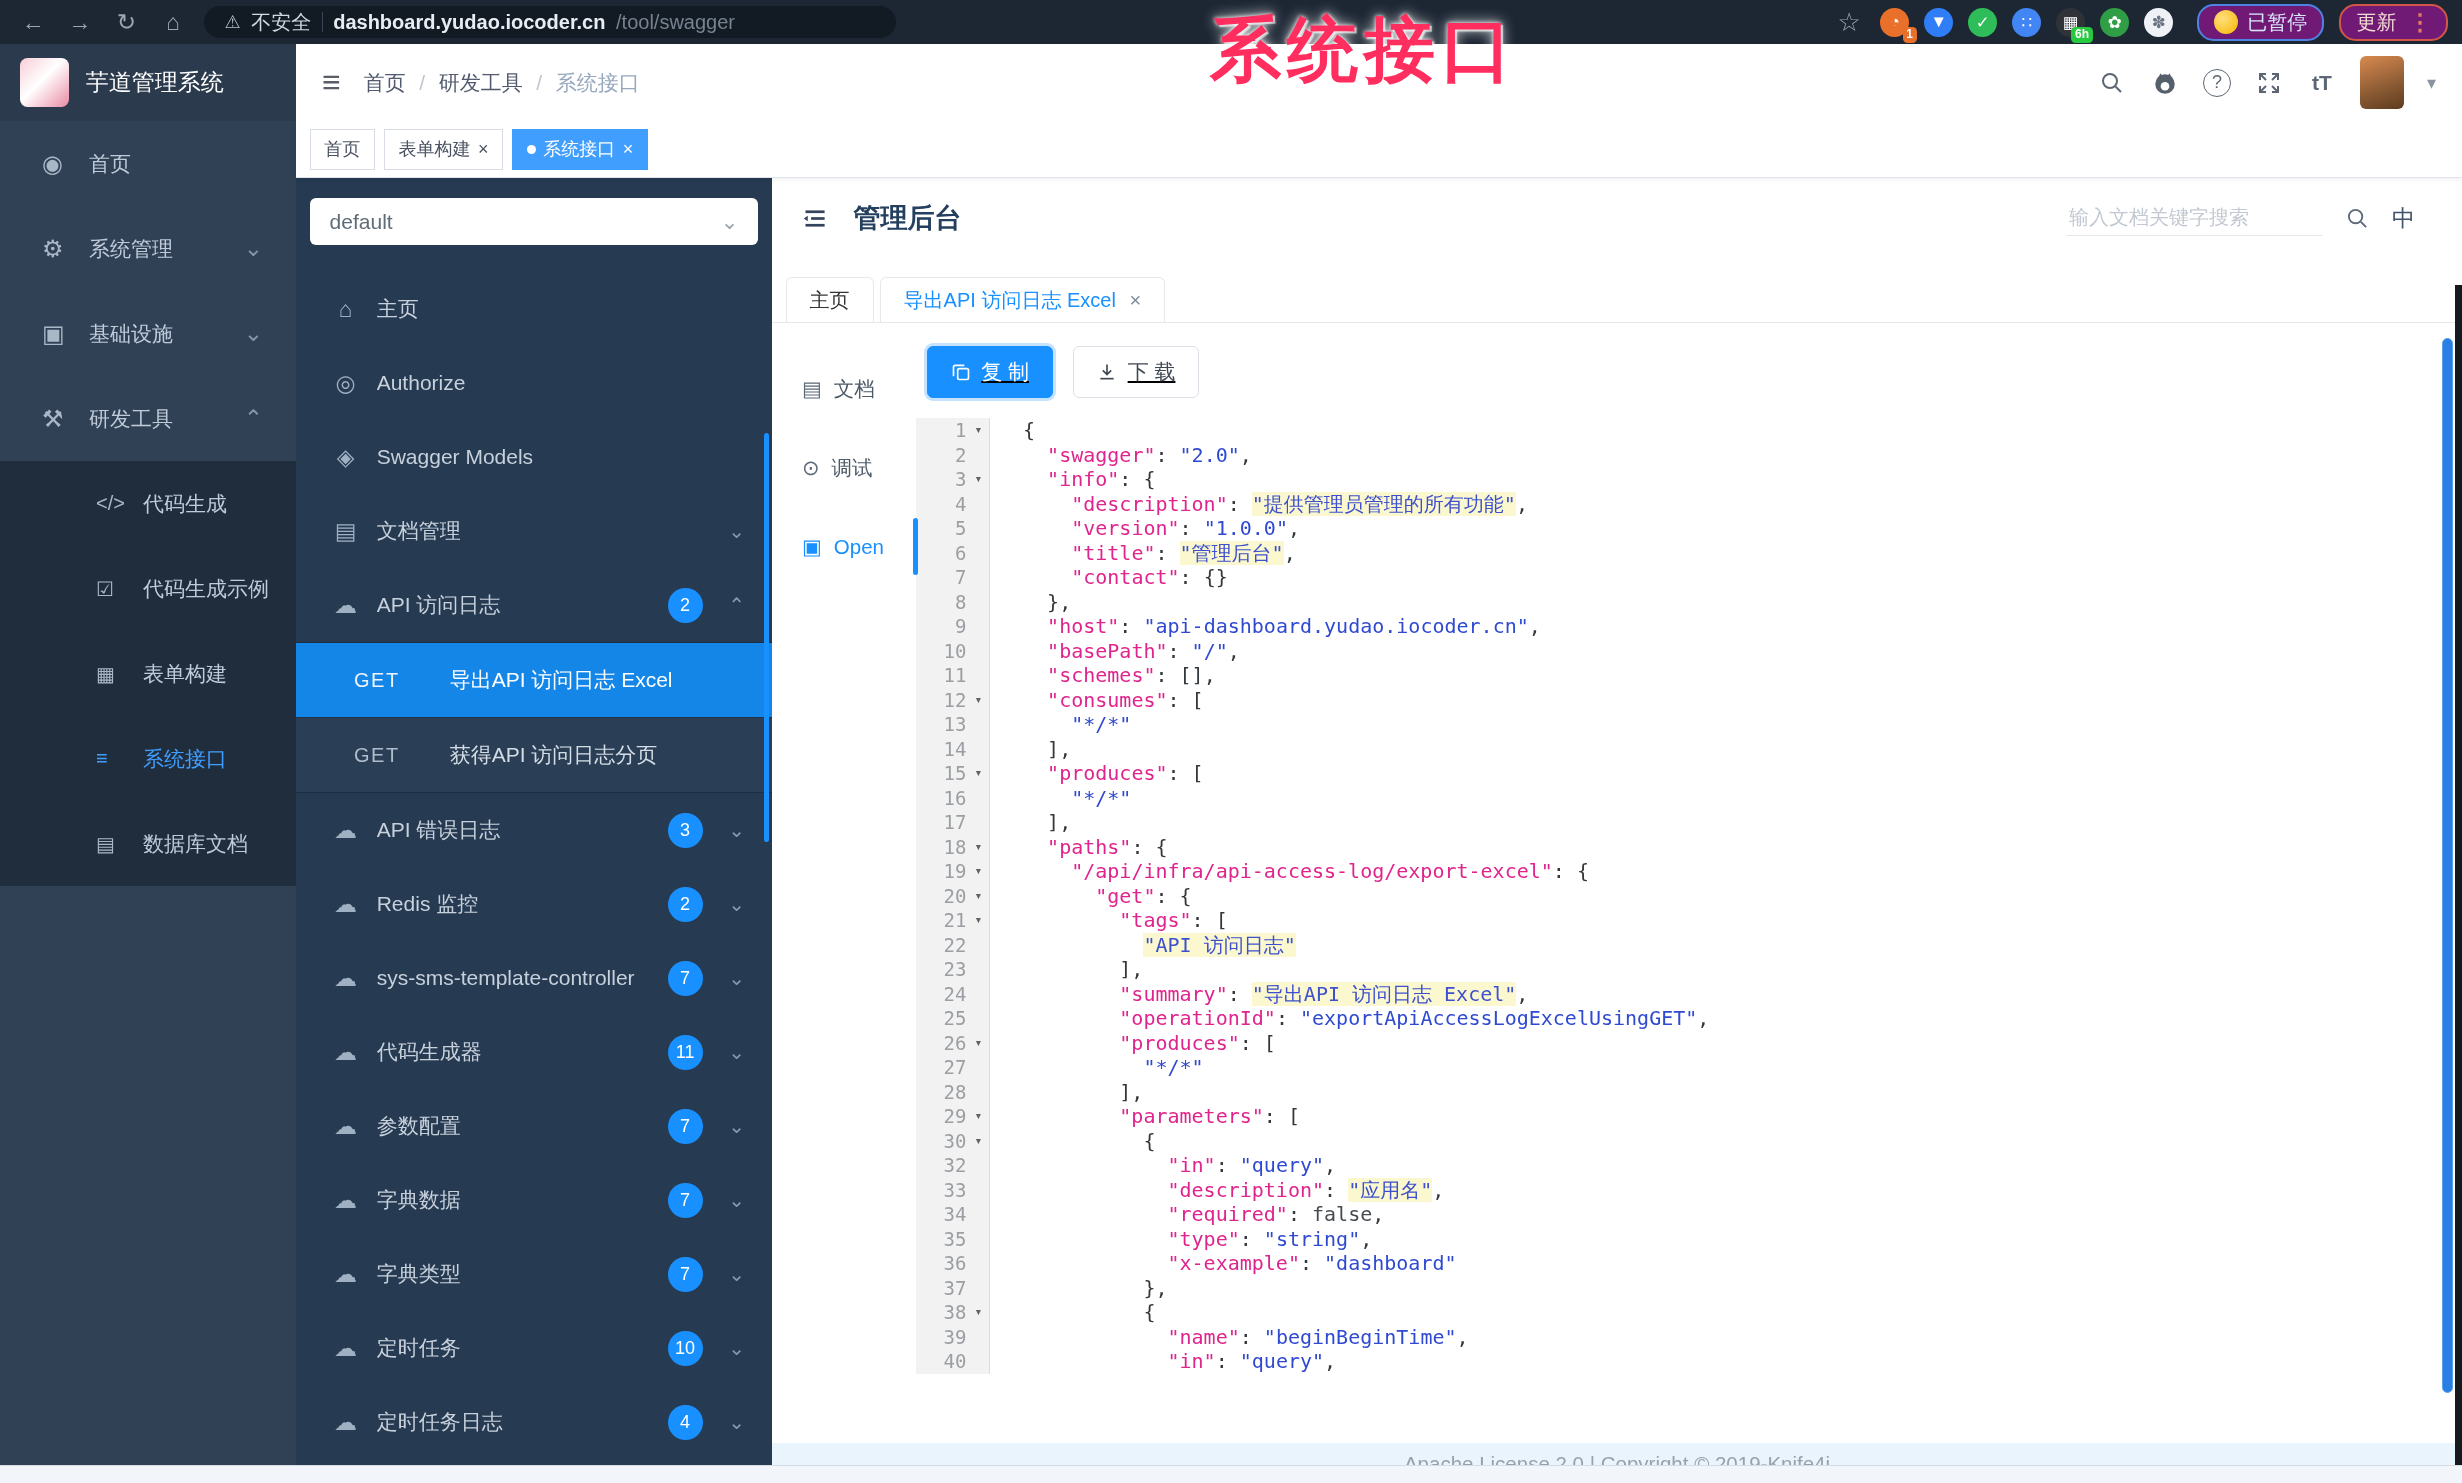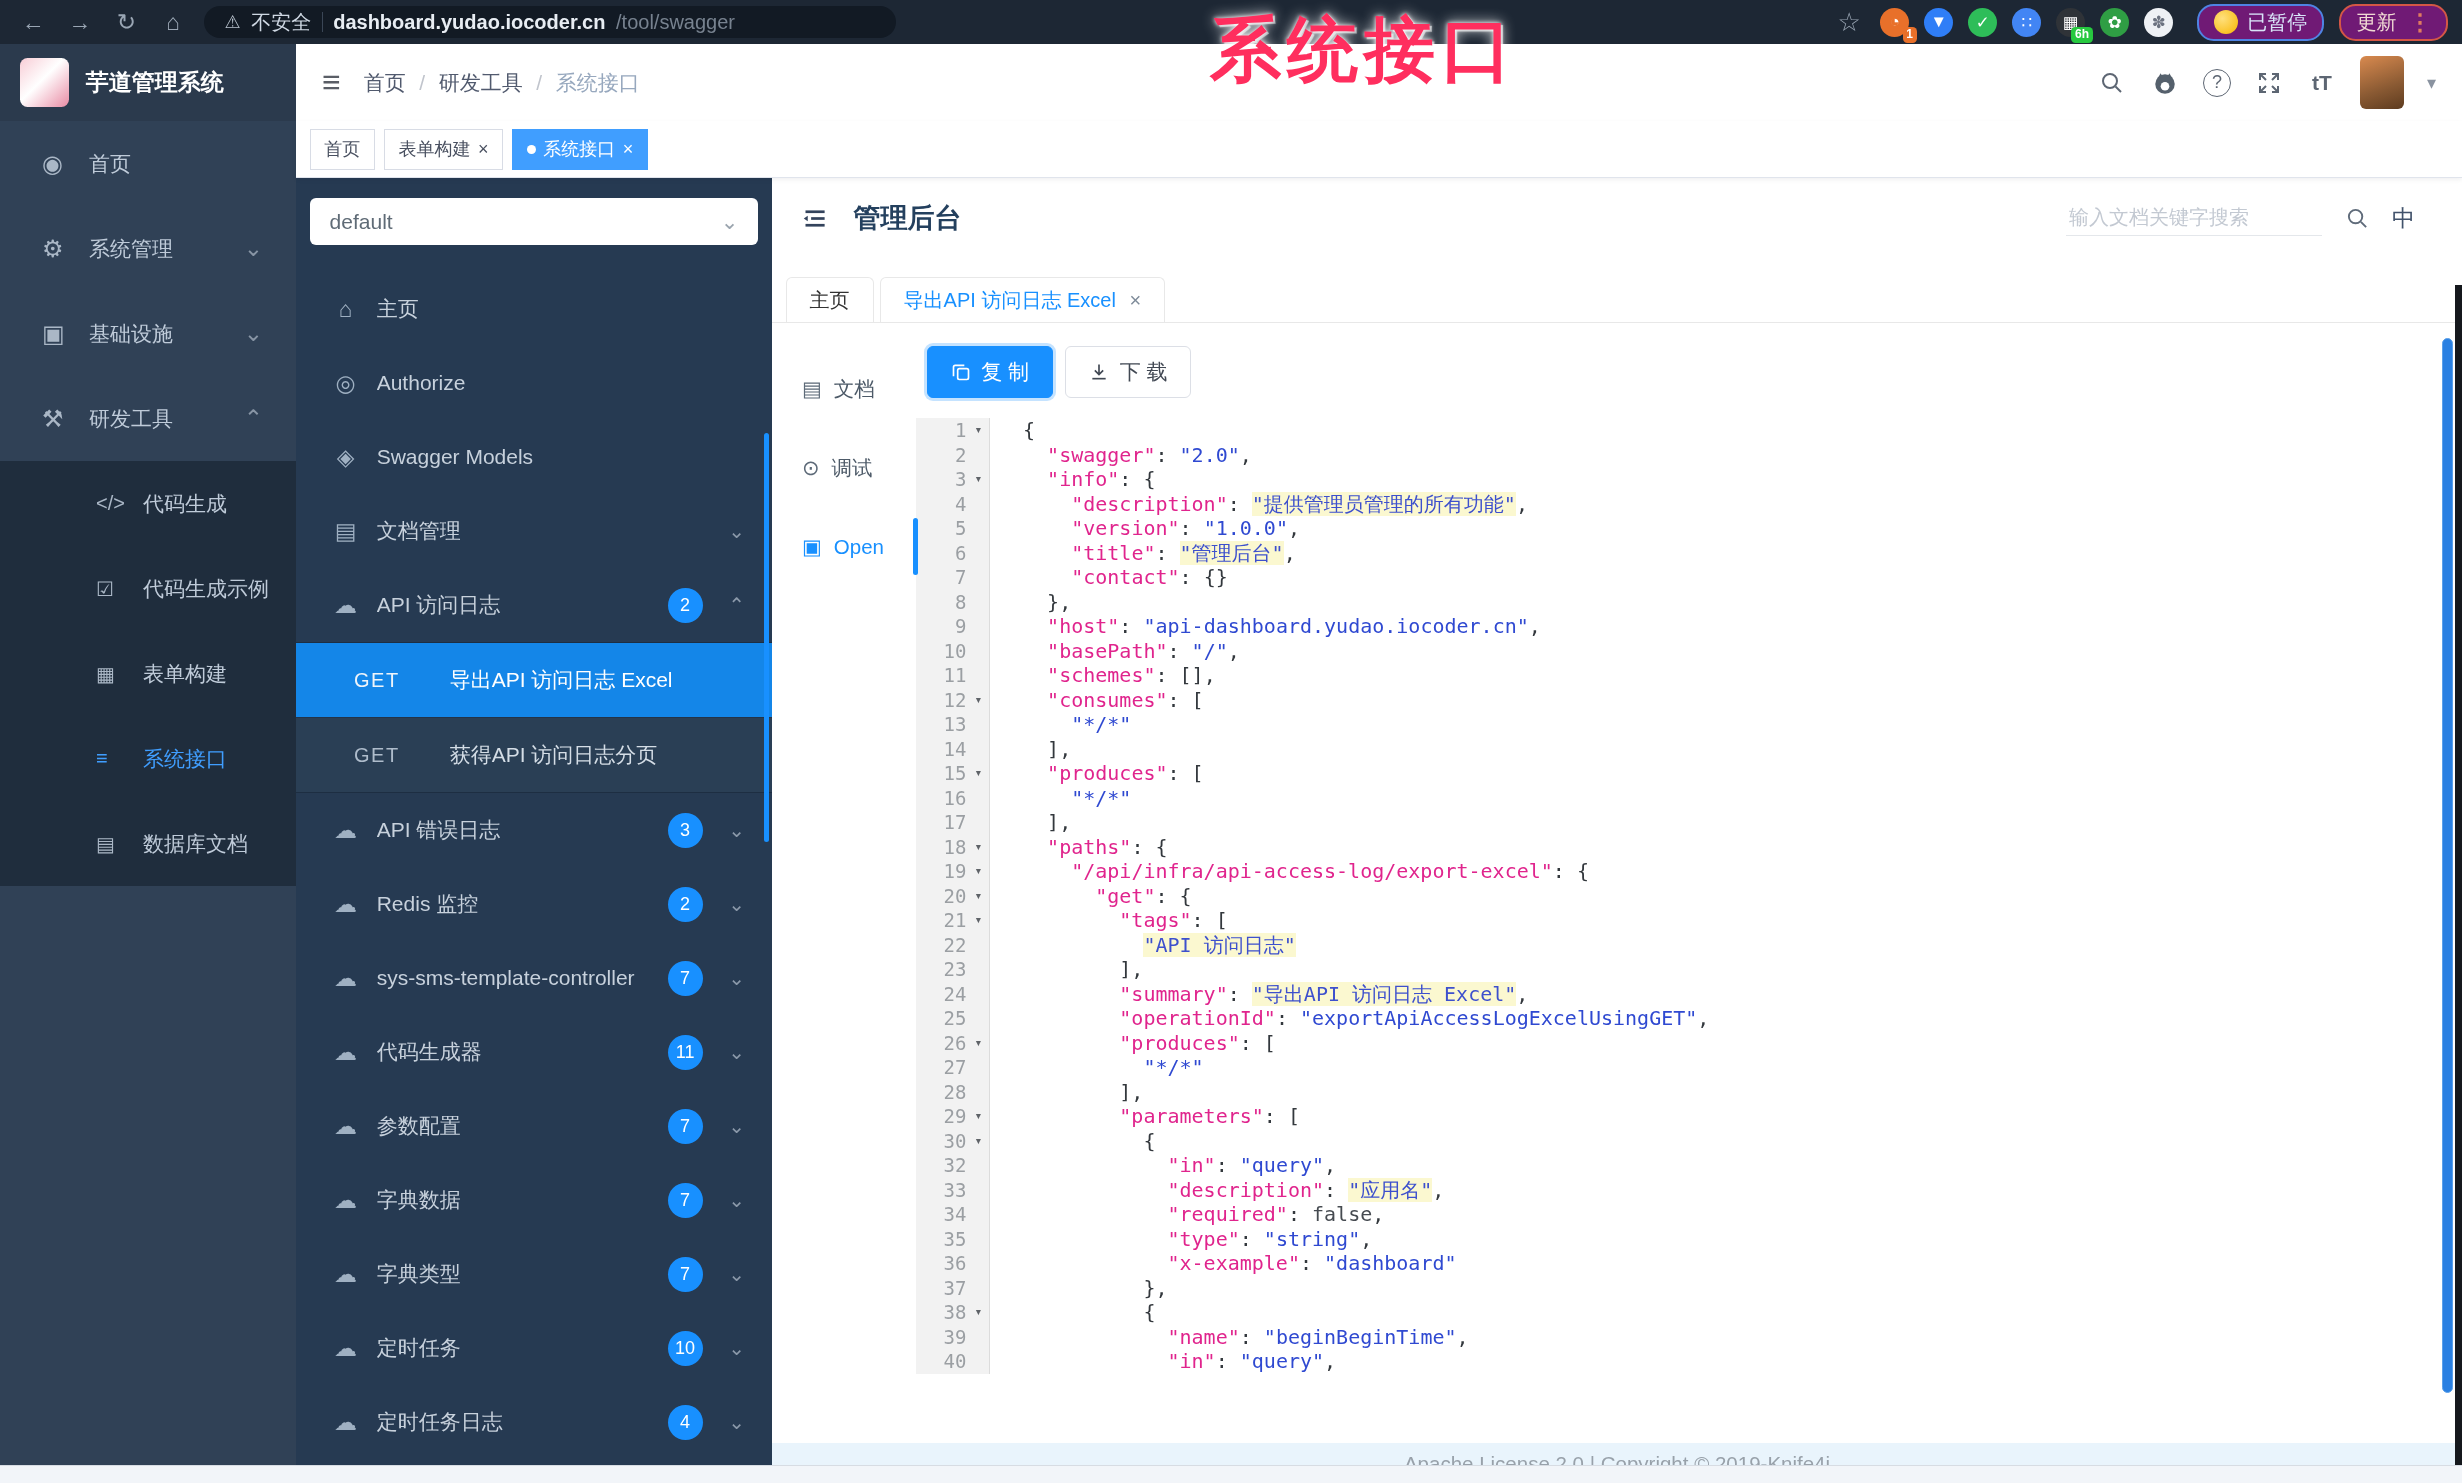--- a/index.html
+++ b/index.html
@@ -30,21 +30,21 @@
         background:radial-gradient(circle at 35% 35%,#ffe07d,#f7b500);}
   .pill.update{border:2.3px solid #d35746;color:#f0d9d3;background:#701a75;gap:12px;}
   .pill.update .dots{color:#e07b5f;font-weight:bold;font-size:23px;}
 
   
   #app{position:absolute;top:44px;left:0;right:0;bottom:0;display:flex;}
   #left-sidebar{width:296px;background:#304156;flex:none;display:flex;flex-direction:column;}
   #logo{height:77px;display:flex;align-items:center;gap:16.7px;padding-left:20px;background:#2b3a4d;}
   .logo-img{width:49px;height:49px;border-radius:7.6px;flex:none;
             background:linear-gradient(135deg,#f8cdd6 0%,#ffffff 45%,#e98ba4 100%);}
-  #logo .app-title{color:#fff;font-size:23px;font-weight:bold;}
+  #logo .app-title{color:#fff;font-size:23px;font-weight:normal;}
   .lm-row{height:85px;display:flex;align-items:center;padding-left:42px;color:#bfcbd9;font-size:21px;position:relative;}
   .lm-row.sub{background:#1f2d3d;padding-left:96px;}
   .lm-ic{width:47px;font-size:24px;color:#aab7c6;flex:none;}
   .lm-row.sub .lm-ic{font-size:20px;}
   .lm-ch{position:absolute;right:33px;color:#8895a5;font-size:23px;}
   .lm-row.active,.lm-row.active .lm-ic{color:#409eff;}
 
   #main-col{flex:1;display:flex;flex-direction:column;min-width:0;}
   #app-header{height:77px;background:#fff;display:flex;align-items:center;padding:0 26px;gap:23px;}
   .hamb{font-size:32px;color:#5a5e66;}
@@ -112,21 +112,21 @@
   #doc-body{flex:1;display:flex;min-height:0;}
   #side-tabs{width:144px;flex:none;padding-top:26px;}
   .stab{height:79px;display:flex;align-items:center;gap:12px;padding-left:30px;font-size:20.5px;
         color:#4d5a68;position:relative;}
   .stab-ic{font-size:21px;color:#5d6a78;}
   .stab.active,.stab.active .stab-ic{color:#1890ff;}
   .stab.active::after{content:"";position:absolute;right:-2.3px;top:10.6px;bottom:10.6px;width:5.3px;
         background:#1890ff;border-radius:3px;}
 
   #editor-col{flex:1;display:flex;flex-direction:column;min-width:0;padding-top:23px;}
-  #btn-row{display:flex;gap:12px;padding-left:10.6px;flex:none;}
+  #btn-row{display:flex;gap:20px;padding-left:10.6px;flex:none;text-decoration:underline;}
   .btn{height:52px;display:flex;align-items:center;gap:10.6px;padding:0 23px;border-radius:6px;
        font-size:21px;border:0.8px solid #dcdfe6;background:#fff;color:#414853;
        font-family:"Liberation Sans",sans-serif;}
   .btn.primary{background:#1890ff;border-color:#1890ff;color:#fff;
        box-shadow:0 0 0 3px rgba(24,144,255,.25);}
   .bicon svg{display:block;}
 
   #editor{flex:1;margin-top:20px;overflow:hidden;font-family:"DejaVu Sans Mono",monospace;}
   .cl{display:flex;height:24.5px;line-height:24.5px;}
   .cl .g{flex:none;width:73px;background:#f2f2f2;border-right:0.8px solid #dcdcdc;display:flex;

